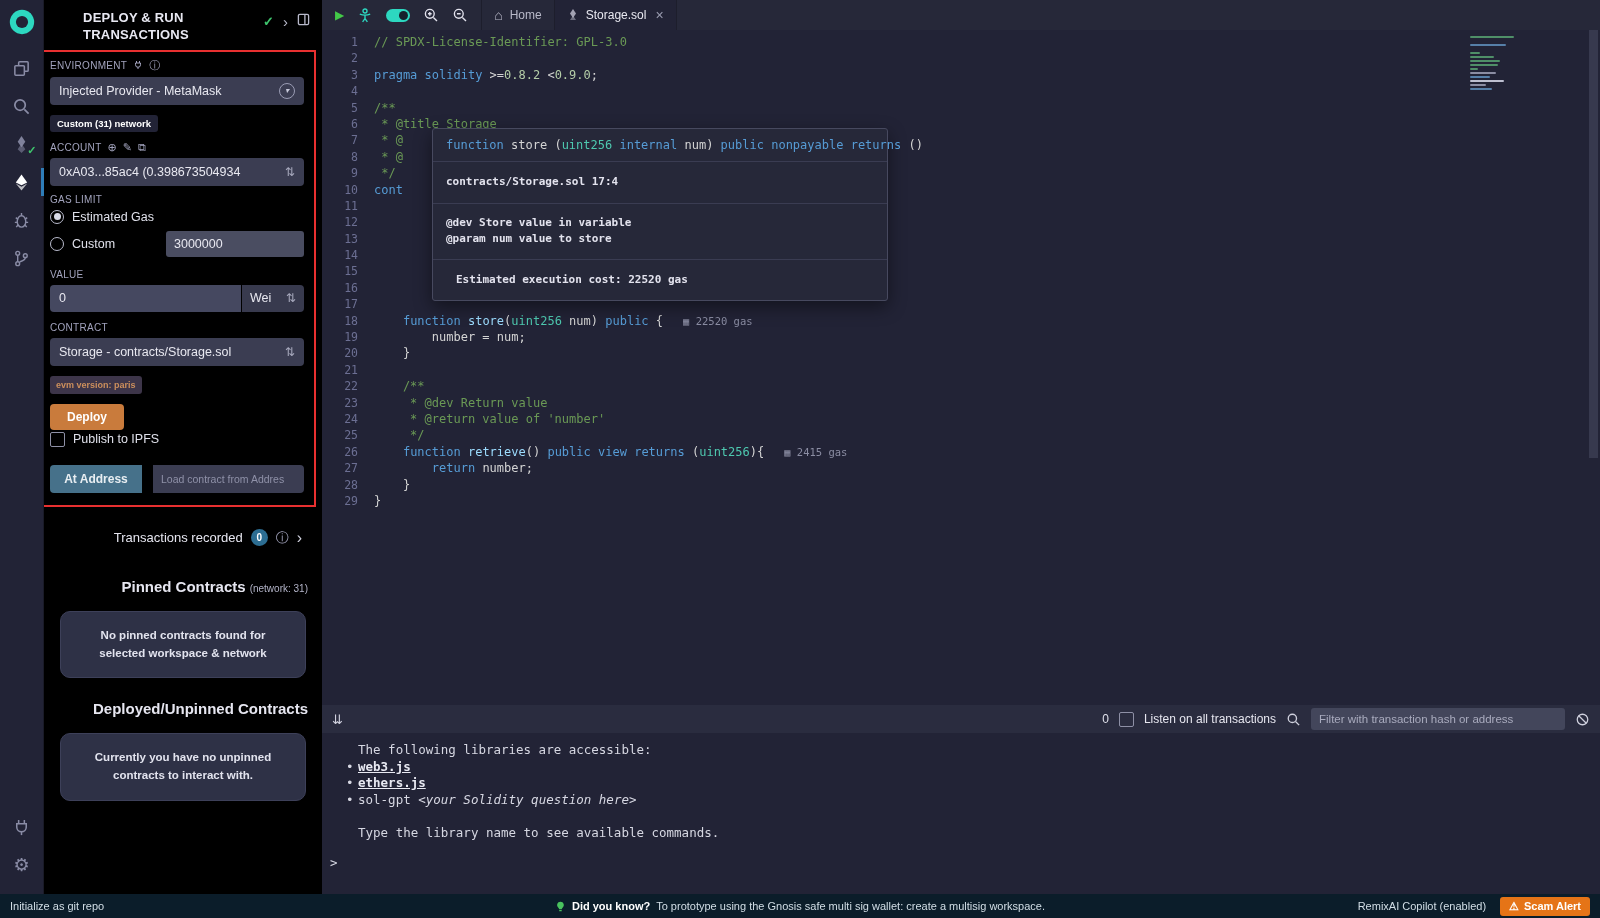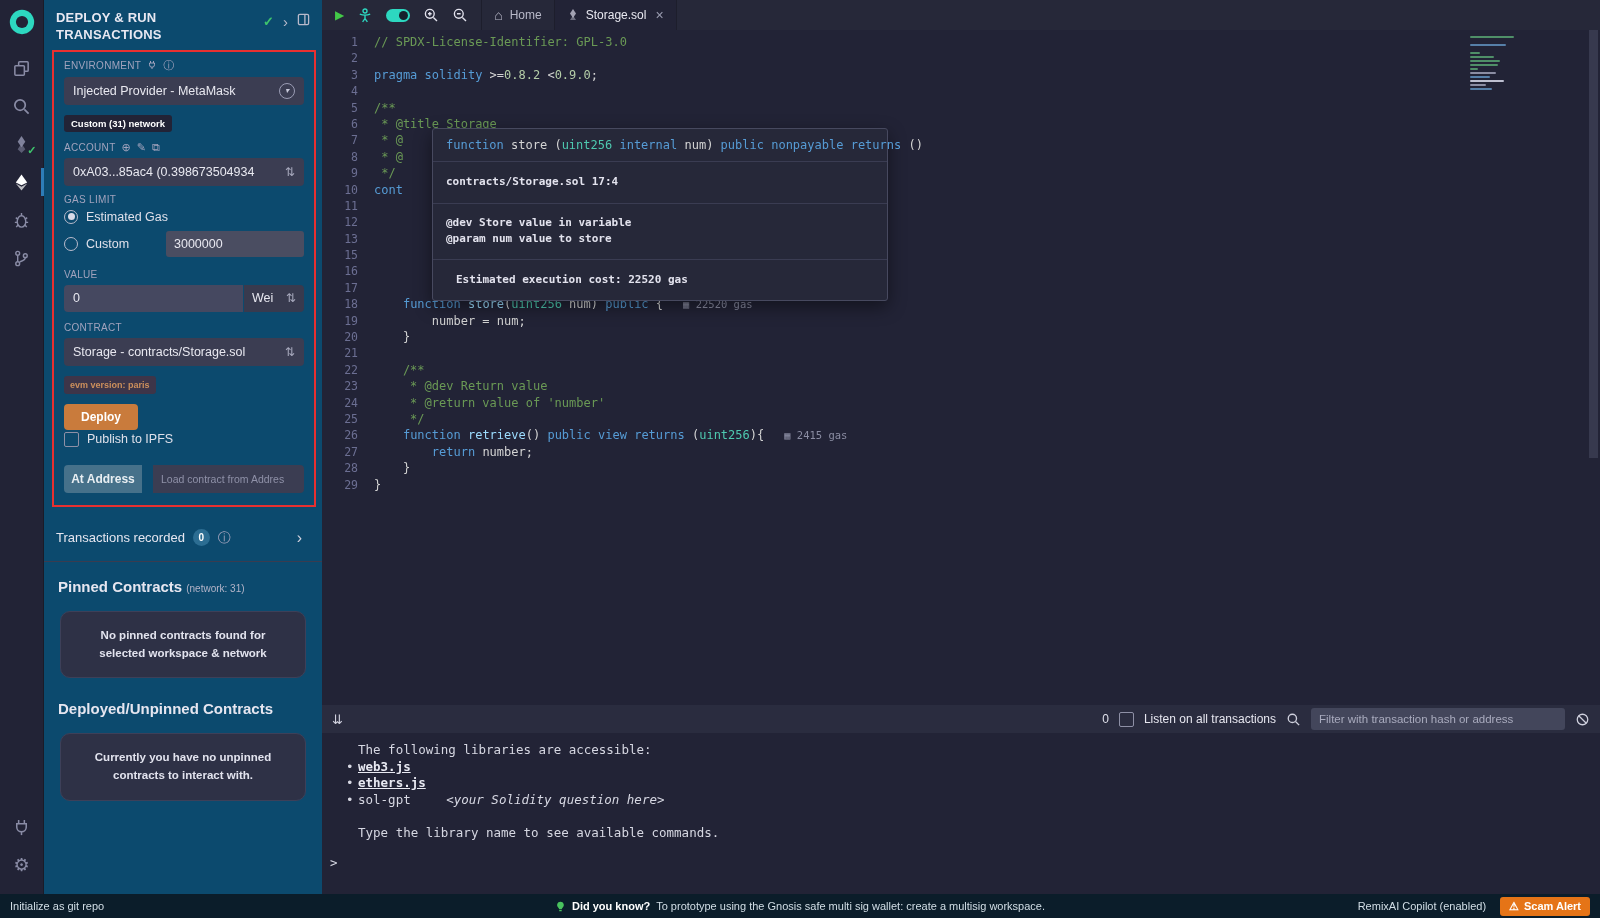--- a/index.html
+++ b/index.html
@@ -16,22 +16,22 @@
               color:#8a8ca6; position:relative; cursor:pointer; }
   .act-icon svg { width:19px; height:19px; }
   .act-icon.glyph { font-size:18px; }
   .act-icon.active { color:#ffffff; }
   .act-icon.active::after { content:''; position:absolute; right:0; top:5px; bottom:5px;
                             width:3px; background:#2e7db8; }
   .badge-check { position:absolute; right:7px; bottom:6px; color:#3ec46d; font-size:11px; font-weight:bold; }
   .spacer { flex:1; }
 
   
-  .side-panel { width:278px; background:#0c4a6e; flex:none; color:#dcdce8; position:relative;
-                display:flex; flex-direction:column; overflow:hidden; }
+  .side-panel { width:278px; background:#000000; flex:none; color:#dcdce8; position:relative;
+                display:flex; flex-direction:column; overflow:hidden;align-items:flex-end; }
   .panel-header { display:flex; align-items:flex-start; padding:10px 12px 6px; }
   .panel-title { font-size:13px; font-weight:bold; letter-spacing:.2px; color:#e8e8f2; width:180px; line-height:1.3; }
   .ph-icons { margin-left:auto; display:flex; align-items:center; gap:9px; padding-top:2px; }
   .ph-icons .ok { color:#3ec46d; font-size:13px; font-weight:bold; }
   .ph-icons .chev { color:#b9bacb; font-size:15px; cursor:pointer; }
   .ph-icons svg { width:13px; height:13px; color:#b9bacb; }
 
   .form-box { border:2px solid #e83030; margin:0 6px 10px 8px; padding:8px 10px 12px; }
   .lbl-row { display:flex; align-items:center; gap:6px; margin-bottom:5px; }
   .lbl { font-size:10px; color:#a2a3bd; letter-spacing:.3px; }
@@ -153,21 +153,21 @@
   .th-search svg, .th-ban svg { width:15px; height:15px; color:#cfd0dd; display:block; cursor:pointer; }
   .th-input { width:254px; height:22px; background:#43465b; border:none; border-radius:3px;
               color:#e8e8f0; font-size:11.5px; padding:0 8px; font-family:"Liberation Sans",sans-serif; }
   .th-input::placeholder { color:#a9abbe; }
 
   .term-body { height:161px; background:#222336; flex:none; font-family:"DejaVu Sans Mono",monospace;
                font-size:12.5px; color:#d6d7e2; padding:9px 0 0 36px; }
   .t-line { line-height:16.5px; white-space:pre-wrap; }
   .t-bullet { display:inline-block; width:12px; margin-left:-12px; }
   .t-link { color:#e8e9f2; text-decoration:underline; font-weight:600; cursor:pointer; }
-  .t-it { font-style:italic;margin-left:28px; }
+  .t-it { font-style:italic; }
   .t-prompt { margin:14px 0 0 -28px; line-height:16.5px; }
 
   
   .status-bar { height:24px; background:#0b1d2a; display:flex; align-items:center; padding:0 10px;
                 font-size:11px; color:#d2dee6; position:relative; flex:none; }
   .sb-left { cursor:pointer; }
   .sb-center { position:absolute; left:50%; transform:translateX(-50%); display:flex; align-items:center; gap:6px; white-space:nowrap; }
   .sb-center b { color:#ffffff; }
   .sb-center svg { width:11px; height:11px; }
   .sb-right { margin-left:auto; display:flex; align-items:center; gap:14px; }
@@ -389,20 +389,21 @@
             <div class="line"><span class="ln">4</span><span class="lt"></span></div>
             <div class="line"><span class="ln">5</span><span class="lt"><span class="tk-com">/**</span></span></div>
             <div class="line"><span class="ln">6</span><span class="lt"><span class="tk-com"> * @title Storage</span></span></div>
             <div class="line"><span class="ln">7</span><span class="lt"><span class="tk-com"> * @</span></span></div>
             <div class="line"><span class="ln">8</span><span class="lt"><span class="tk-com"> * @</span></span></div>
             <div class="line"><span class="ln">9</span><span class="lt"><span class="tk-com"> */</span></span></div>
             <div class="line"><span class="ln">10</span><span class="lt"><span class="tk-kw">cont</span></span></div>
             <div class="line"><span class="ln">11</span><span class="lt"></span></div>
             <div class="line"><span class="ln">12</span><span class="lt"></span></div>
             <div class="line"><span class="ln">13</span><span class="lt"></span></div>
+            <div class="line"><span class="ln">14</span><span class="lt"></span></div>
             <div class="line"><span class="ln">15</span><span class="lt"></span></div>
             <div class="line"><span class="ln">16</span><span class="lt"></span></div>
             <div class="line"><span class="ln">17</span><span class="lt"></span></div>
             <div class="line"><span class="ln">18</span><span class="lt"><span class="tk-pl">    </span><span class="tk-kw">function </span><span class="tk-fn">store</span><span class="tk-pl">(</span><span class="tk-ty">uint256</span><span class="tk-pl"> num</span><span class="tk-pl">) </span><span class="tk-kw">public</span><span class="tk-pl"> {</span><span class="gas">▦ 22520 gas</span></span></div>
             <div class="line"><span class="ln">19</span><span class="lt"><span class="tk-pl">        number = num;</span></span></div>
             <div class="line"><span class="ln">20</span><span class="lt"><span class="tk-pl">    }</span></span></div>
             <div class="line"><span class="ln">21</span><span class="lt"></span></div>
             <div class="line"><span class="ln">22</span><span class="lt"><span class="tk-com">    /**</span></span></div>
             <div class="line"><span class="ln">23</span><span class="lt"><span class="tk-com">     * @dev Return value</span></span></div>
             <div class="line"><span class="ln">24</span><span class="lt"><span class="tk-com">     * @return value of 'number'</span></span></div>

